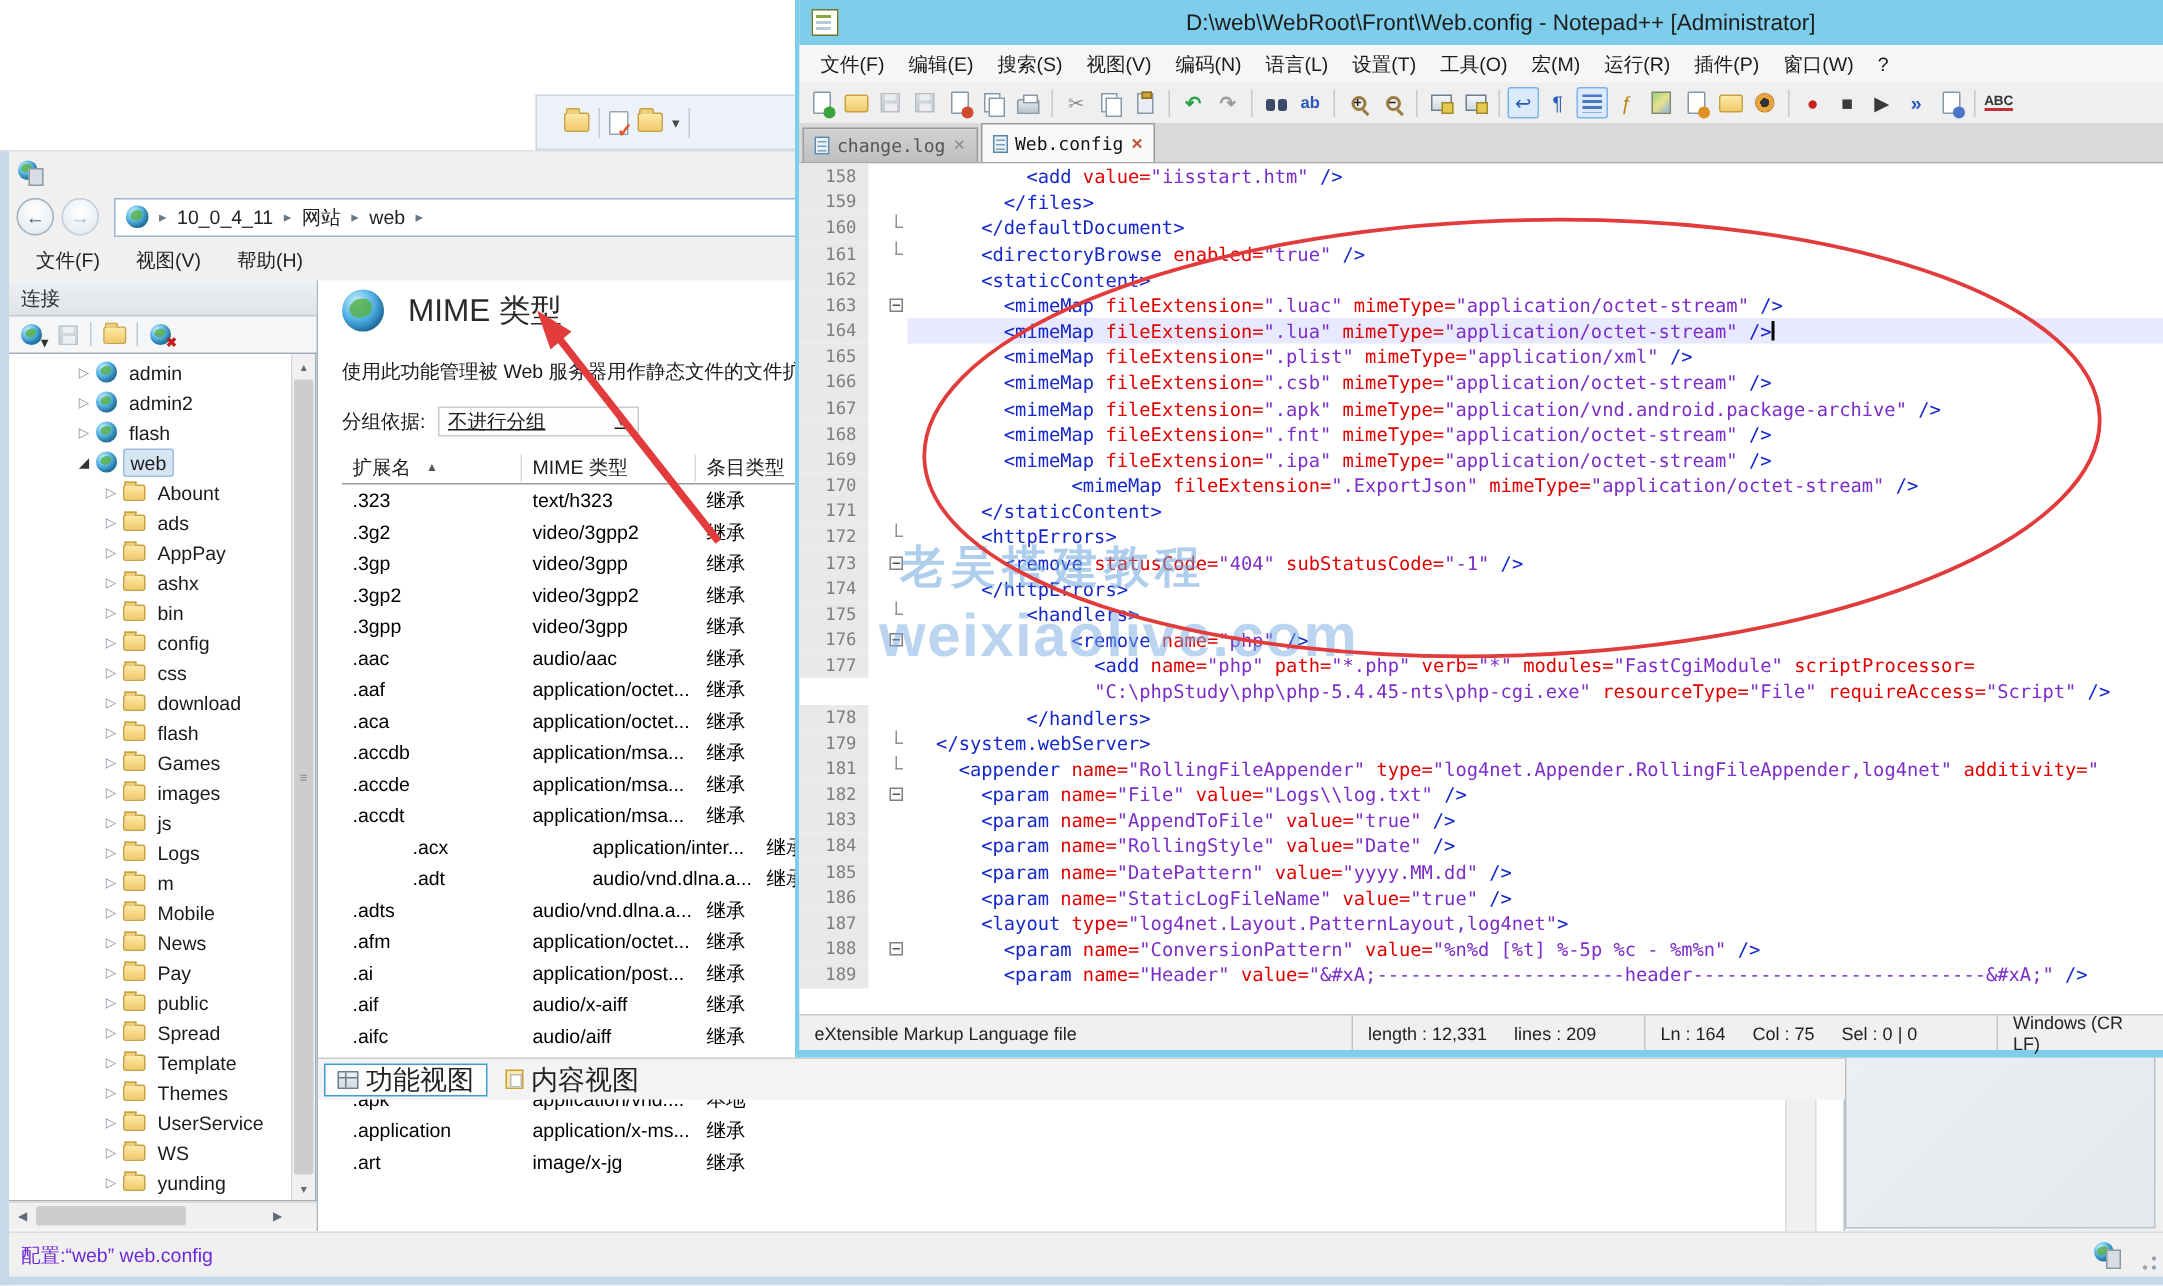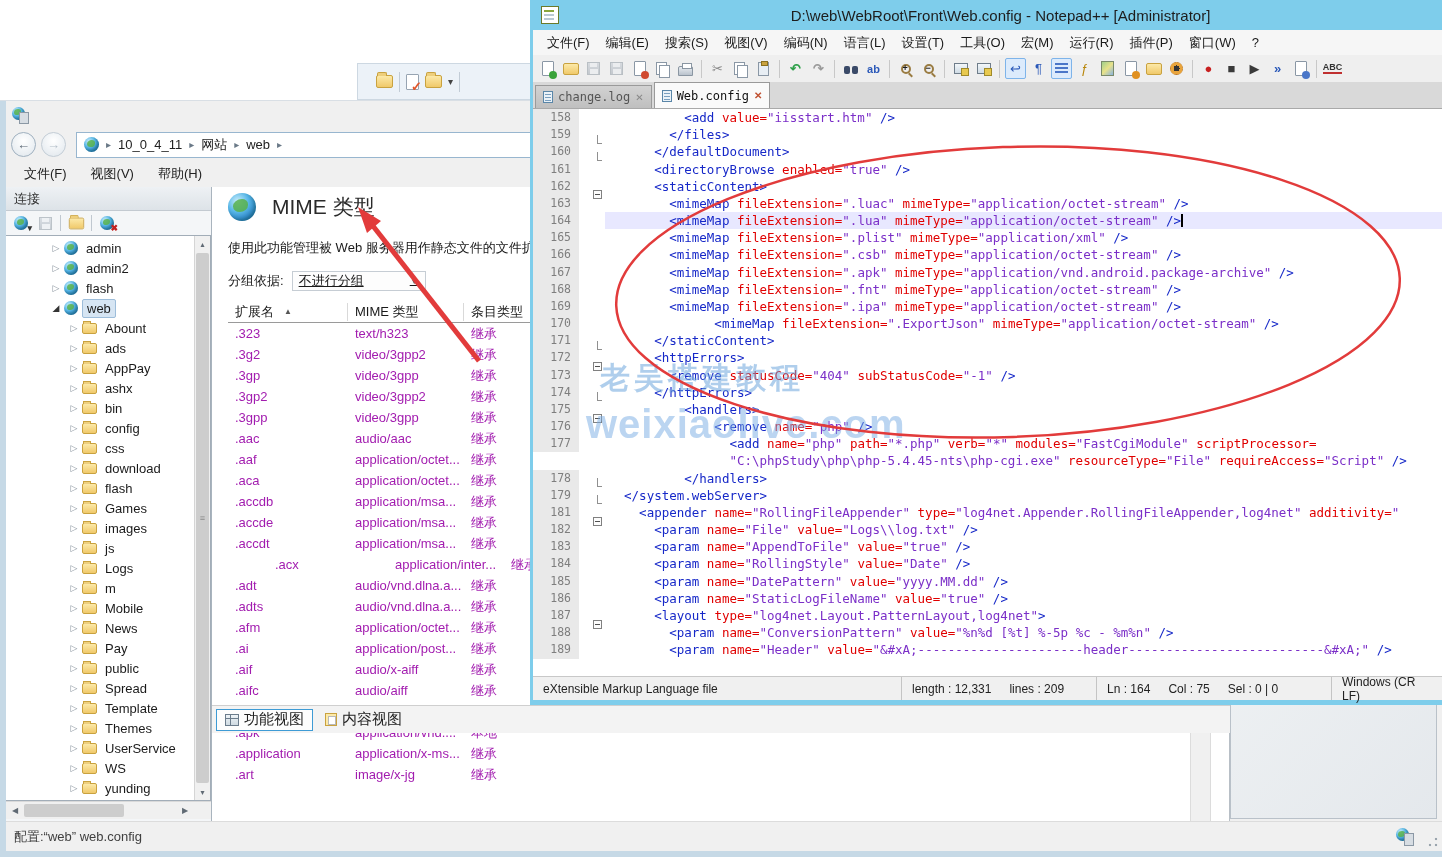--- a/index.html
+++ b/index.html
@@ -86,35 +86,35 @@
   .feat-h1{font-size:21px;color:#2a2a2a;}
   .feat-desc{left:16px;top:52px;font-size:13px;color:#1a1a1a;width:760px;white-space:nowrap;overflow:hidden;}
   .groupby{left:16px;top:84px;display:flex;align-items:center;gap:8px;font-size:13px;}
   .gb-dd{width:134px;height:20px;border:1px solid #c6cdd4;background:#fdfdfd;display:flex;align-items:center;justify-content:space-between;padding:2px 6px;font-size:13px;text-decoration:underline;}
   .gb-dd .car{font-size:9px;color:#555;}
   .mtable-hdr{left:16px;top:114px;width:530px;height:22px;border-bottom:1px solid #9a9a9a;display:flex;font-size:13px;color:#1a1a1a;align-items:center;}
   .mcol{position:relative;height:22px;display:flex;align-items:center;}
   .mcol .cdiv{position:absolute;right:0;top:2px;bottom:2px;width:1px;background:#d9d9d9;}
   .sortcar{font-size:8px;color:#555;margin-left:10px;vertical-align:top;}
   .mrows{left:16px;top:136px;width:530px;}
-  .mrow{height:21px;display:flex;align-items:center;font-size:13px;color:#a21caf;}
+  .mrow{height:21px;display:flex;align-items:center;font-size:13px;color:#000000;}
   .feat-vscroll{left:978px;top:114px;width:21px;height:606px;background:#f0f0f0;border:1px solid #dcdcdc;}
 
   
   .actions{left:1230px;top:86px;width:207px;height:632px;background:linear-gradient(135deg,#fcfcfd 0%,#eef1f3 55%,#e4e8ec 100%);border:1px solid #b9c1c9;}
   .viewtabs{left:212px;top:604px;width:1018px;height:28px;background:#f3f3f3;border-top:1px solid #cfcfcf;display:flex;align-items:center;gap:4px;padding-left:4px;}
-  .vtab{display:flex;align-items:center;gap:5px;height:22px;padding:0 8px;font-size:15px;color:#222;}
+  .vtab{display:flex;align-items:center;gap:5px;height:22px;padding:0 8px;font-size:18px;color:#222;}
   .vtab.sel{background:#fdfdfd;border:1px solid #3e9bd5;}
   .vt-grid{width:14px;height:12px;border:1px solid #6b7c8c;background:linear-gradient(#eef3f7,#cfdae2);position:relative;}
   .vt-grid::before{content:"";position:absolute;left:0;right:0;top:3px;height:1px;background:#6b7c8c;}
   .vt-grid::after{content:"";position:absolute;left:4px;top:0;bottom:0;width:1px;background:#6b7c8c;}
   .vt-page{width:12px;height:13px;background:#fce9a8;border:1px solid #c9a23f;position:relative;}
   .vt-page::after{content:"";position:absolute;left:2px;top:2px;width:6px;height:7px;background:#fff;border:1px solid #b9b9b9;}
   .iis-status{left:6px;top:720px;width:1436px;height:30px;background:#f0f0f0;border-top:1px solid #dcdcdc;
-              display:flex;align-items:center;padding-left:8px;font-size:13px;color:#404040;}
+              display:flex;align-items:center;padding-left:8px;font-size:13px;color:#6d28d9;}
   .iis-status .srvico{position:absolute;right:28px;top:6px;width:18px;height:18px;}
   .grip{position:absolute;right:4px;bottom:4px;width:10px;height:10px;
         background:
           radial-gradient(circle at 80% 20%,#9aa4ad 1.2px,transparent 1.6px),
           radial-gradient(circle at 80% 80%,#9aa4ad 1.2px,transparent 1.6px),
           radial-gradient(circle at 20% 80%,#9aa4ad 1.2px,transparent 1.6px);}
 
   
   .npp{left:530px;top:0;width:912px;height:705px;background:#f0f0f0;
        border-left:3px solid #7ecdeb;border-bottom:5px solid #7ecdeb;}
@@ -157,21 +157,21 @@
   .ntab{height:23px;display:flex;align-items:center;gap:5px;padding:0 7px;font-size:12px;
         background:linear-gradient(#d2d2d2,#bfbfbf);border:1px solid #9a9a9a;border-bottom:none;color:#555;
         font-family:"DejaVu Sans Mono",monospace;}
   .ntab.active{background:#fafafa;color:#111;height:26px;}
   .ntab .fico{width:10px;height:12px;background:#eaf2f8;border:1px solid #5a86a8;position:relative;flex:none;}
   .ntab .fico::after{content:"";position:absolute;left:1px;top:2px;width:6px;height:1px;background:#7aa0c0;box-shadow:0 3px 0 #7aa0c0,0 6px 0 #7aa0c0;}
   .ntab .x{font-size:10px;color:#888;font-family:"Liberation Sans",sans-serif;}
   .ntab.active .x{color:#c05030;font-weight:bold;}
 
   .npp-editor{left:0;top:109px;width:909px;height:567px;background:#fff;overflow:hidden;}
-  .erow{display:flex;height:17.18px;align-items:center;white-space:pre;}
+  .erow{display:flex;height:17.18px;align-items:flex-end;white-space:pre;}
   .erow .ln{width:46px;flex:none;background:#e9e9e9;color:#7e7e7e;font:11.5px "DejaVu Sans Mono",monospace;
             text-align:right;padding-right:8px;line-height:17.18px;}
   .erow .bm{width:12px;flex:none;background:#e9eef3;}
   .erow .fd{width:14px;flex:none;background:#f2f2f2;position:relative;}
   .fd .box{position:absolute;left:2px;top:4px;width:9px;height:9px;border:1px solid #808080;background:#fcfcfc;}
   .fd .box::after{content:"";position:absolute;left:1px;top:3px;width:5px;height:1px;background:#505050;}
   .fd .end{position:absolute;left:6px;top:0px;width:5px;height:9px;border-left:1px solid #909090;border-bottom:1px solid #909090;}
   .erow .tx{flex:1;font:12.5px "DejaVu Sans Mono",monospace;line-height:17.18px;color:#000;padding-left:4px;overflow:hidden;}
   .erow .tx.cur{background:#e8e8ff;}
   .xt{color:#1628c8;} .xa{color:#e00000;} .xs{color:#7b2fc8;}
@@ -499,21 +499,21 @@
             <div data-interactable="false" style="width: 120px; padding-left: 7px; flex: 0 0 auto;">.accdt</div>
             <div data-interactable="false" style="width: 116px; padding-left: 7px; flex: 0 0 auto;">application/msa...</div>
             <div data-interactable="false" style="width: 90px; padding-left: 7px; flex: 0 0 auto;">继承</div>
           </div>
           <div class="mrow" data-interactable="true">
             <div data-interactable="false" style="width: 120px; padding-left: 7px; flex: 0 0 auto; margin-left: 40px;">.acx</div>
             <div data-interactable="false" style="width: 116px; padding-left: 7px; flex: 0 0 auto;">application/inter...</div>
             <div data-interactable="false" style="width: 90px; padding-left: 7px; flex: 0 0 auto;">继承</div>
           </div>
           <div class="mrow" data-interactable="true">
-            <div data-interactable="false" style="width: 120px; padding-left: 7px; flex: 0 0 auto;">.adt</div>
+            <div data-interactable="false" style="width: 120px; padding-left: 7px; flex: 0 0 auto; margin-left: 40px;">.adt</div>
             <div data-interactable="false" style="width: 116px; padding-left: 7px; flex: 0 0 auto;">audio/vnd.dlna.a...</div>
             <div data-interactable="false" style="width: 90px; padding-left: 7px; flex: 0 0 auto;">继承</div>
           </div>
           <div class="mrow" data-interactable="true">
             <div data-interactable="false" style="width: 120px; padding-left: 7px; flex: 0 0 auto;">.adts</div>
             <div data-interactable="false" style="width: 116px; padding-left: 7px; flex: 0 0 auto;">audio/vnd.dlna.a...</div>
             <div data-interactable="false" style="width: 90px; padding-left: 7px; flex: 0 0 auto;">继承</div>
           </div>
           <div class="mrow" data-interactable="true">
             <div data-interactable="false" style="width: 120px; padding-left: 7px; flex: 0 0 auto;">.afm</div>

